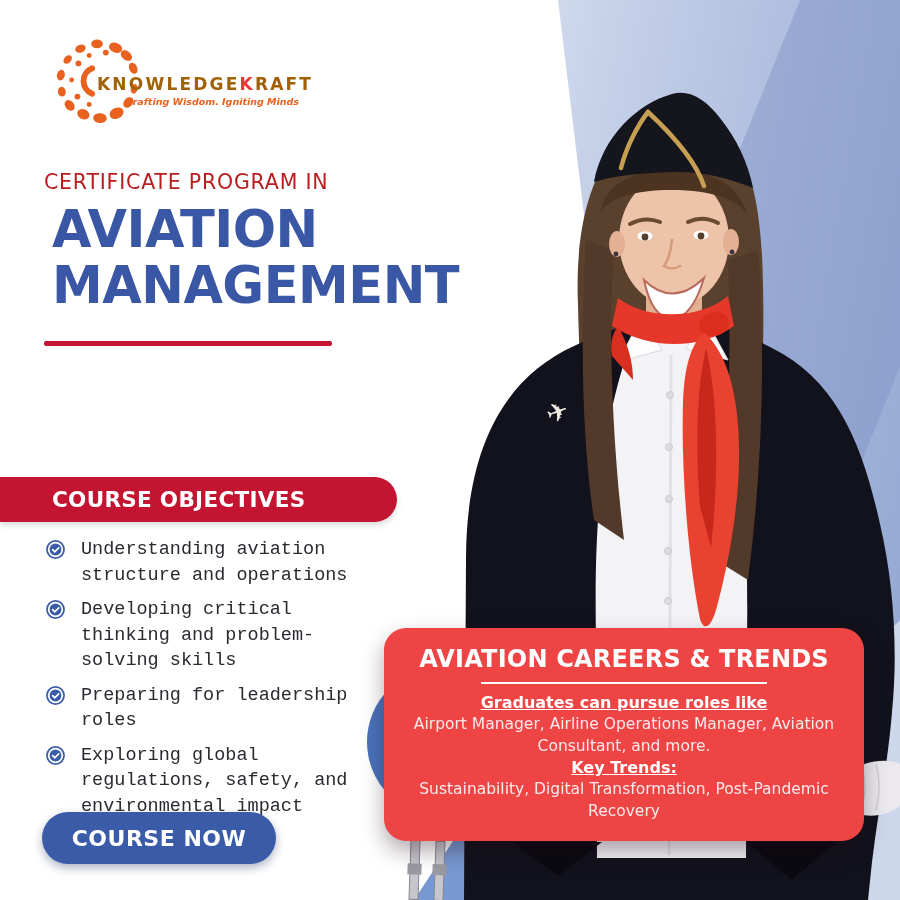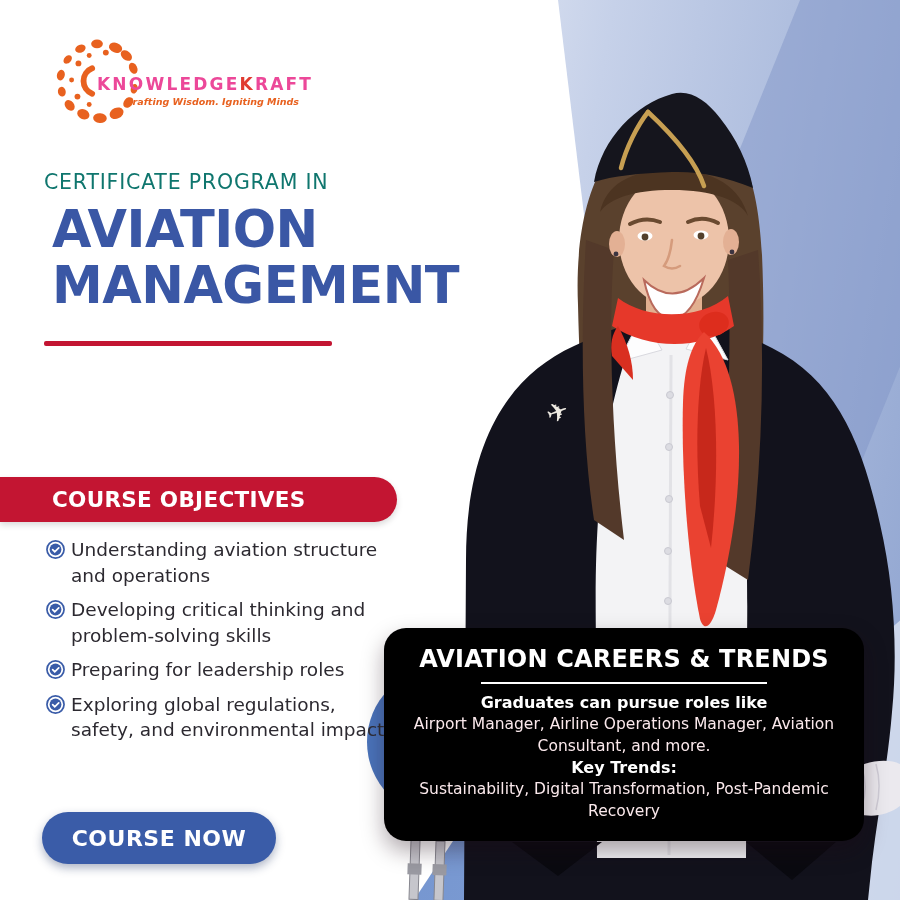--- a/index.html
+++ b/index.html
@@ -14,52 +14,52 @@
   .bg-white-diag{inset:0;background:#fff;
     clip-path:polygon(0 0,62% 0,66% 33%,68% 100%,0 100%);}
   .bg-blue-stripe{inset:0;background:linear-gradient(115deg,#4d78c0,#8fa9da);
     clip-path:polygon(46% 100%,50.5% 93.2%,71% 93.2%,78% 100%);}
   .photo{position:absolute;left:0;top:0;width:900px;height:900px;pointer-events:none;}
   .blue-circle{position:absolute;left:367px;top:667px;width:150px;height:150px;border-radius:50%;background:#4a73ba;}
 
   .logo{position:absolute;left:0;top:0;}
   .logo-icon{position:absolute;left:54px;top:36px;width:88px;height:88px;}
   .logo-line{position:absolute;left:97px;top:74px;font-size:17px;font-weight:bold;letter-spacing:2.2px;white-space:nowrap;}
-  .lg-blue{color:#ec4899;} .lg-red{color:#e03c31;}
+  .lg-blue{color:#a16207;} .lg-red{color:#e03c31;}
   .logo-tagline{position:absolute;left:97px;top:96px;width:202px;text-align:right;
     font-size:9.5px;font-style:italic;font-weight:bold;color:#e8611f;white-space:nowrap;}
 
-  .eyebrow{position:absolute;left:44px;top:170px;font-size:20.5px;letter-spacing:.8px;color:#0f766e;}
+  .eyebrow{position:absolute;left:44px;top:170px;font-size:20.5px;letter-spacing:.8px;color:#b91c1c;}
   .title{position:absolute;left:52px;top:202px;margin:0;font-size:51px;line-height:1.1;
          font-weight:bold;color:#3a57a5;letter-spacing:-.5px;}
   .title span{display:block;}
   .title-underline{position:absolute;left:44px;top:341px;width:288px;height:5px;background:#c31532;border-radius:2px;}
 
   .fact{position:absolute;left:46px;font-size:26px;color:#38343a;white-space:nowrap;}
   .fact .val{font-weight:bold;color:#2c2830;}
   .fact-fees{top:372px;} .fact-duration{top:414px;}
 
   .obj-banner{position:absolute;left:0;top:477px;width:397px;height:45px;background:#c31532;
     border-radius:0 23px 23px 0;color:#fff;font-size:21.5px;font-weight:bold;letter-spacing:.3px;
     line-height:45px;padding-left:52px;box-shadow:0 3px 6px rgba(0,0,0,.15);}
   .obj-list{position:absolute;left:46px;top:537px;width:342px;margin:0;padding:0;list-style:none;}
-  .obj-list li{display:flex;gap:6px;margin-bottom:9px;font-size:18.5px;line-height:1.38;color:#2c2930;}
+  .obj-list li{display:flex;gap:16px;margin-bottom:9px;font-size:18.5px;line-height:1.38;color:#2c2930;font-family:Liberation Mono, monospace;}
   .check{flex:0 0 19px;width:19px;height:19px;margin-top:3px;}
 
   .enroll{position:absolute;left:42px;top:812px;width:234px;height:52px;border:none;border-radius:26px;
     background:#3a5ca8;color:#fff;font-family:inherit;font-size:22px;font-weight:bold;letter-spacing:.5px;
     display:flex;align-items:center;justify-content:center;cursor:pointer;
     box-shadow:0 4px 10px rgba(20,40,90,.35);}
 
   .careers{position:absolute;left:384px;top:628px;width:480px;height:213px;border-radius:22px;
-    background:#000000;color:#fff;text-align:center;padding-top:17px;
+    background:#ef4444;color:#fff;text-align:center;padding-top:17px;
     box-shadow:0 10px 22px rgba(30,10,20,.35);}
   .careers-title{font-size:24px;font-weight:bold;letter-spacing:.2px;}
   .careers-divider{width:286px;height:2px;background:#fff;margin:9px auto 9px;}
-  .careers-sub{font-size:16px;font-weight:bold;margin-bottom:2px;}
+  .careers-sub{font-size:16px;font-weight:bold;margin-bottom:2px;text-decoration:underline;}
   .careers-text{font-size:15.5px;line-height:1.4;color:#fbe9ec;width:452px;margin:1px auto;}
   .careers-sub.mt{}
 </style>
 </head>
 <body>
 
 <div class="poster">
 
   <div class="bg bg-right"></div>
   <div class="bg bg-band"></div>

